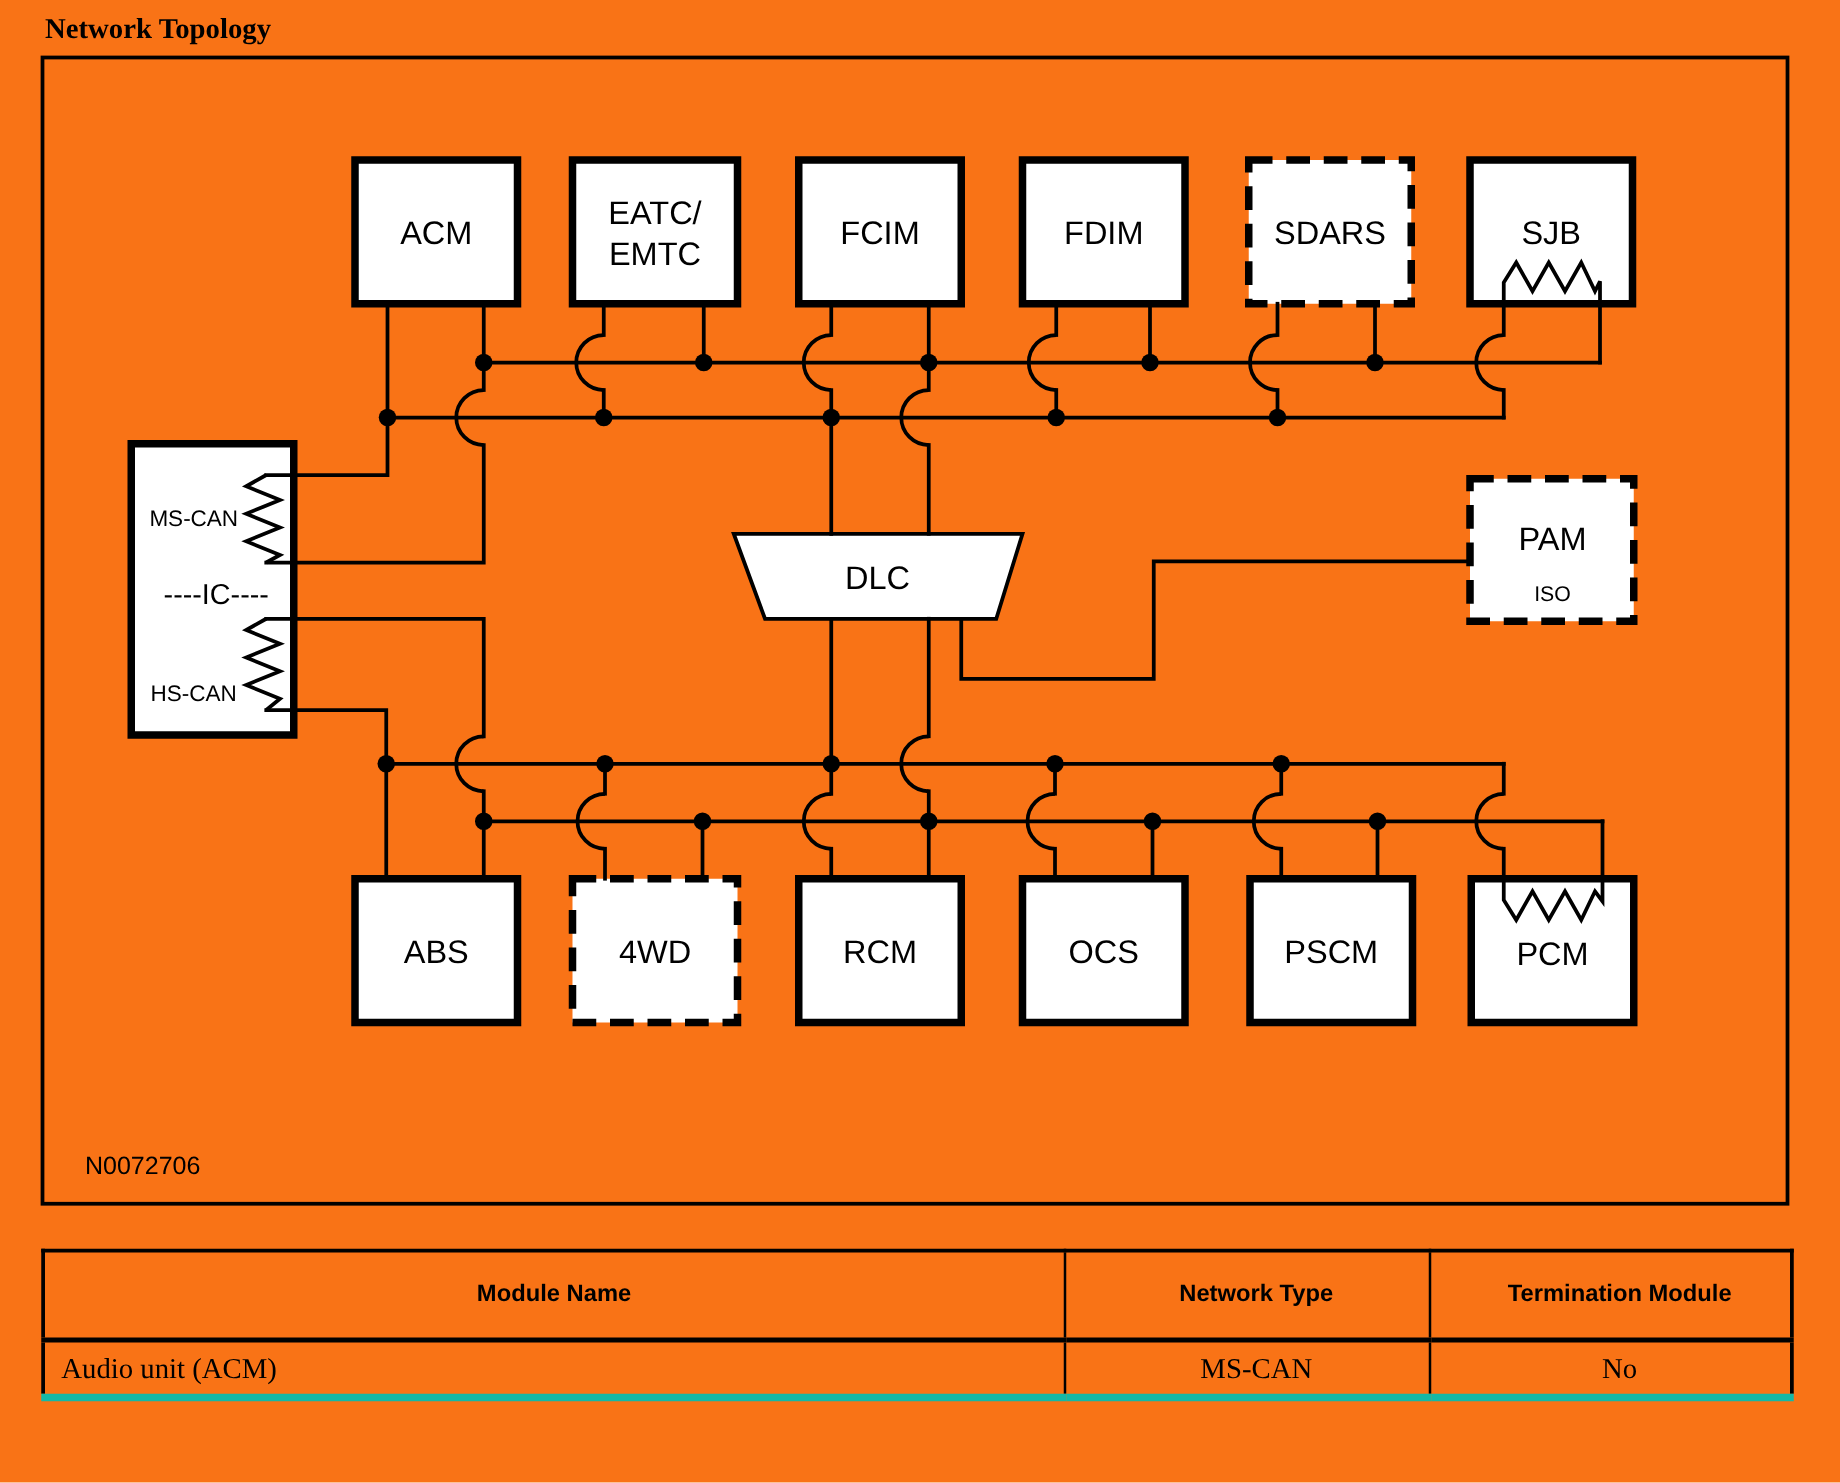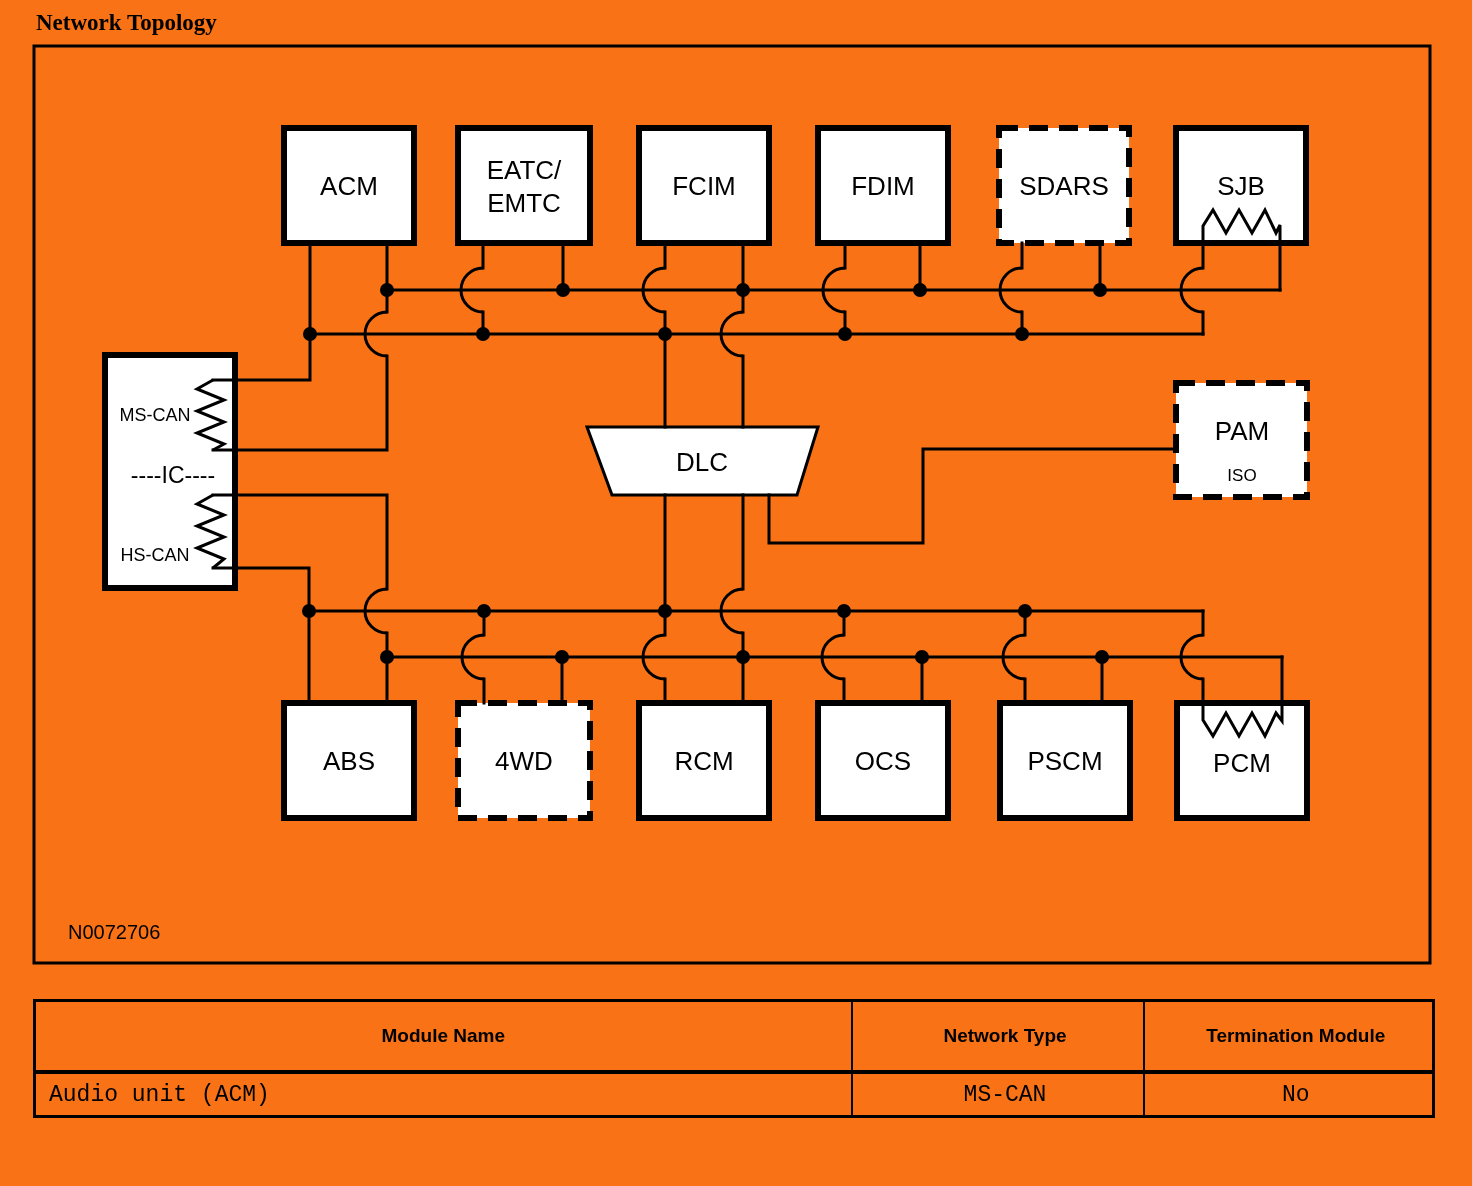--- a/index.html
+++ b/index.html
@@ -17,21 +17,21 @@
   
   .tablewrap{position:absolute;left:33px;top:999px;width:1399px;}
   table.modtable{border-collapse:collapse;width:1399px;table-layout:fixed;
                  border:3px solid #000;}
   table.modtable th{font-family:"Liberation Sans",sans-serif;font-weight:bold;
                     font-size:19px;text-align:center;vertical-align:middle;
                     height:66px;border-bottom:4px solid #000;line-height:1.3;margin-left:40px;}
   table.modtable td{font-family:"Liberation Serif",serif;font-size:23px;
                     height:39px;vertical-align:middle;}
   table.modtable th+th, table.modtable td+td{border-left:2px solid #000;padding-left:16px;}
-  table.modtable tr.r1 td{border-bottom:2px solid #14b8a6;font-family:Liberation Mono, monospace;}
+  table.modtable tr.r1 td{border-bottom:6px solid #14b8a6;}
   td.cell-left{text-align:left;padding-left:13px;}
   td.cell-center{text-align:center;}
 </style>
 </head>
 <body>
 
 <div class="page">
 
   <div class="title">Network Topology</div>
 

